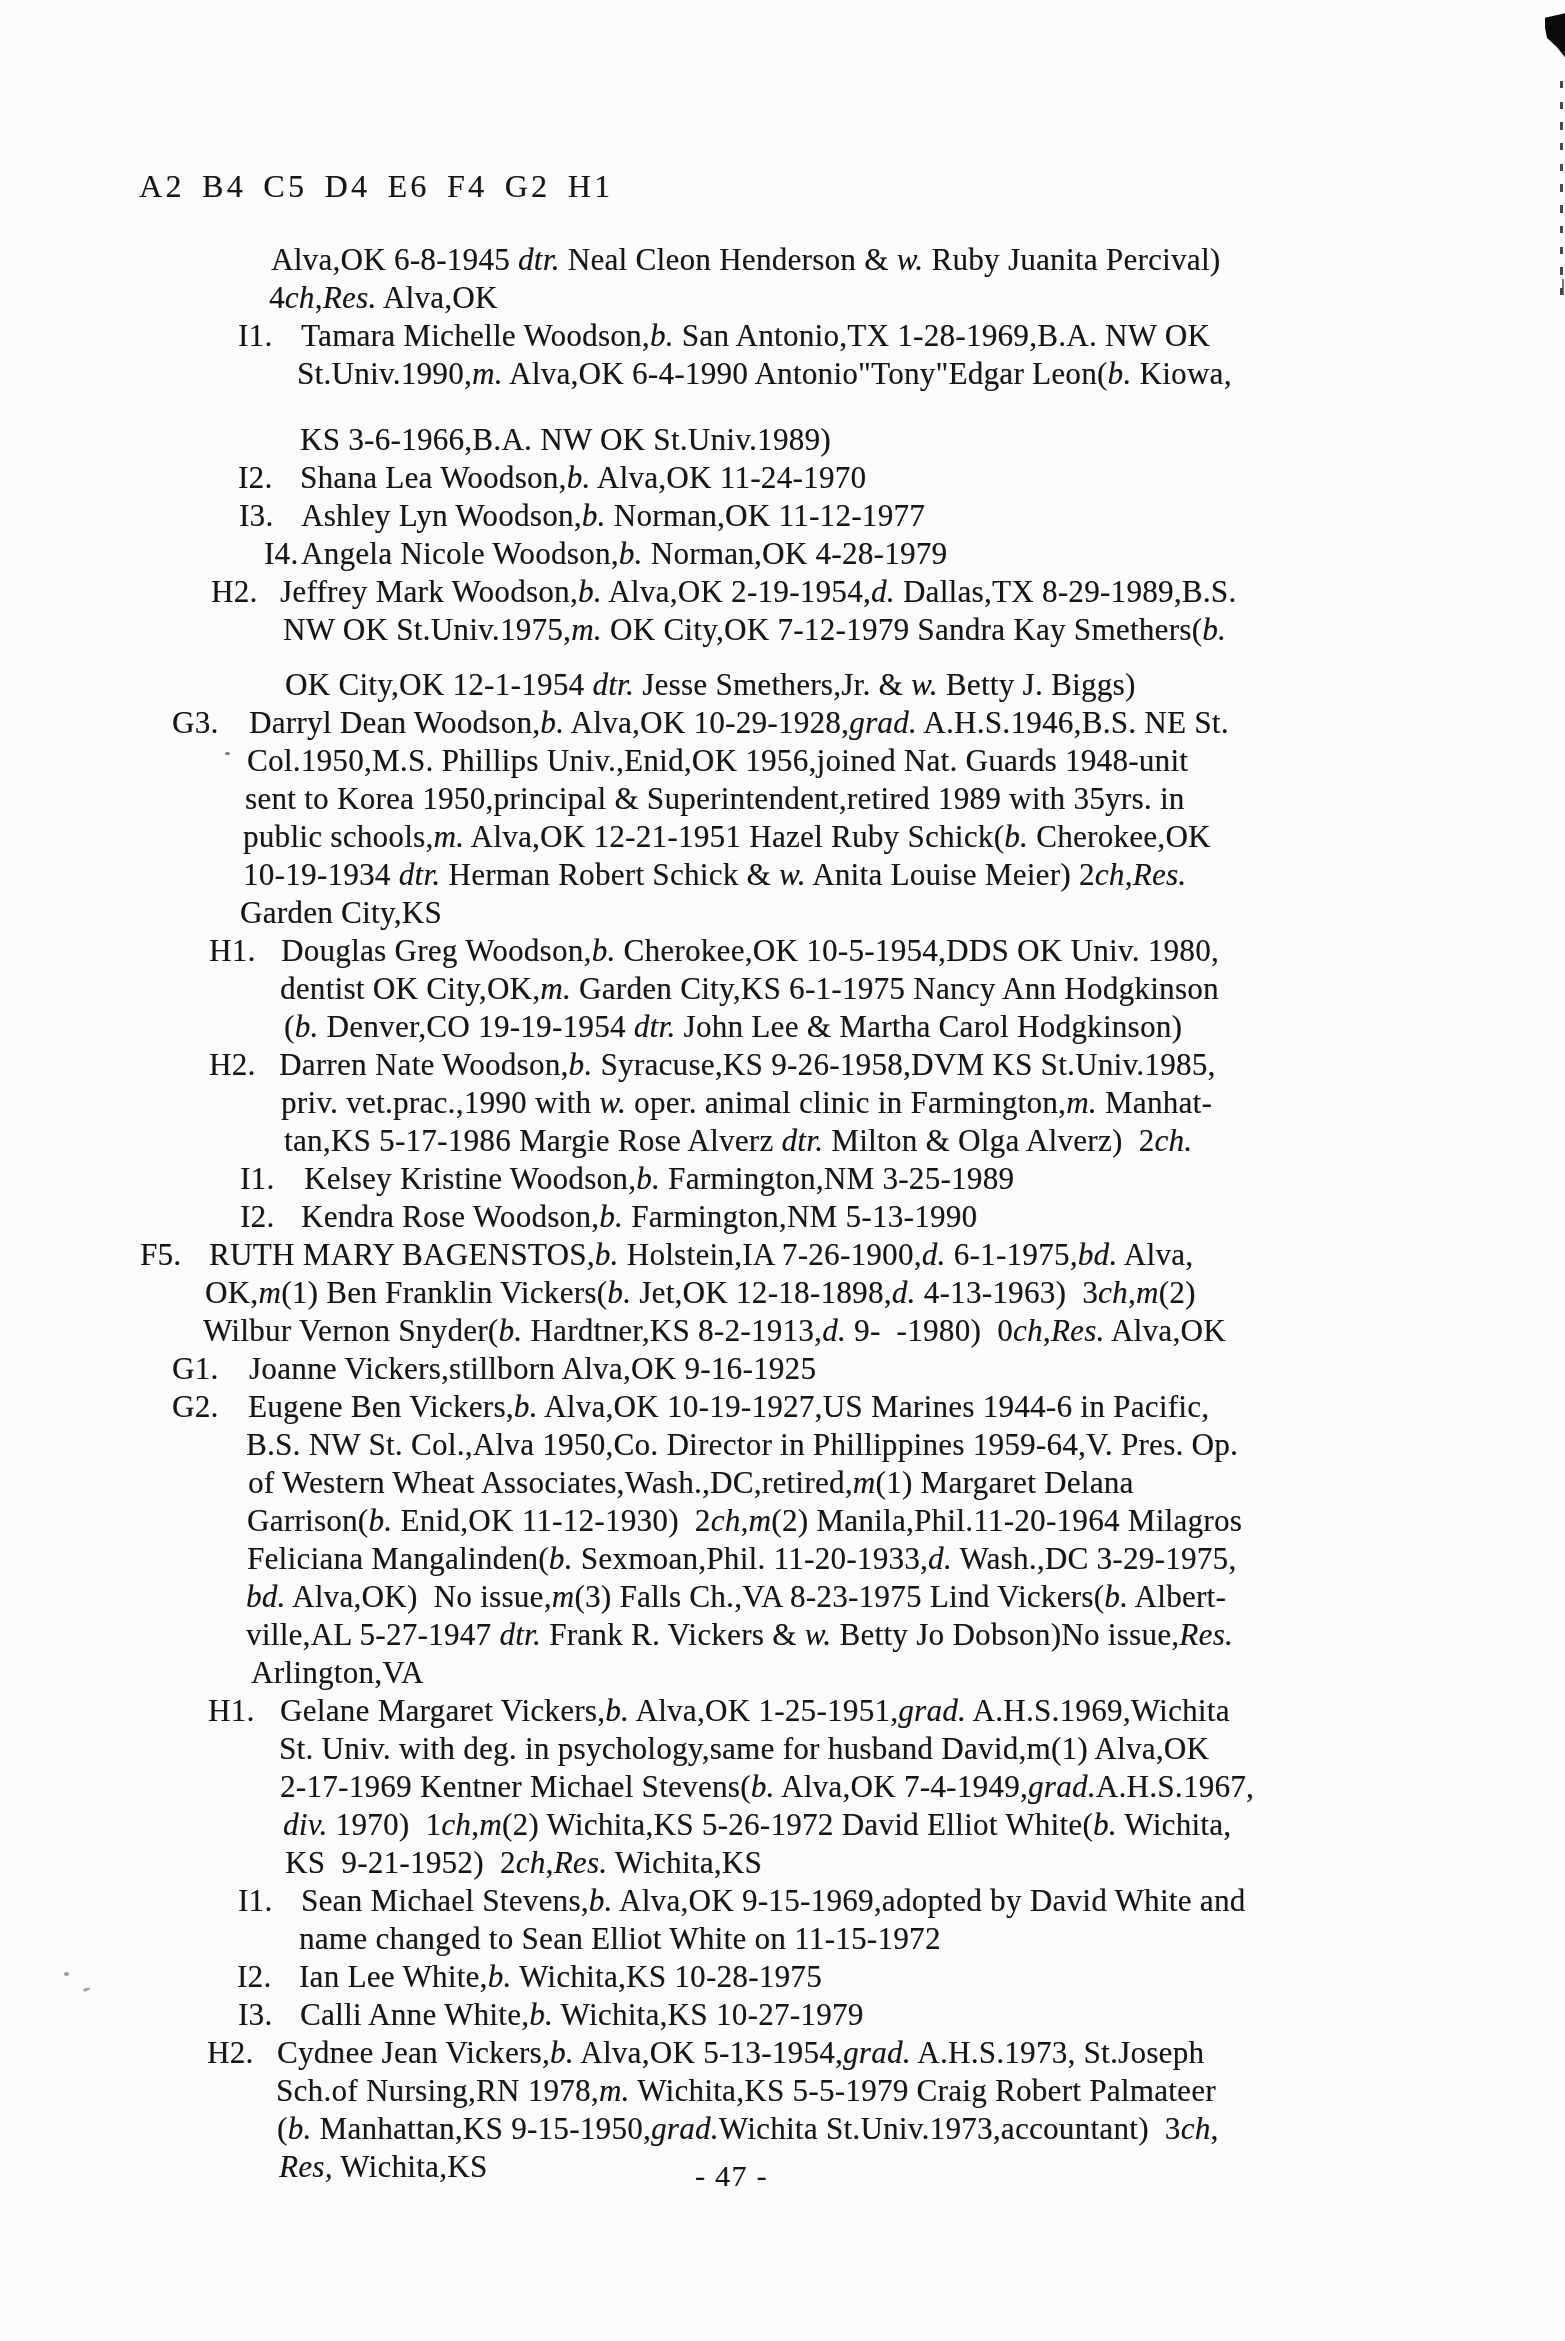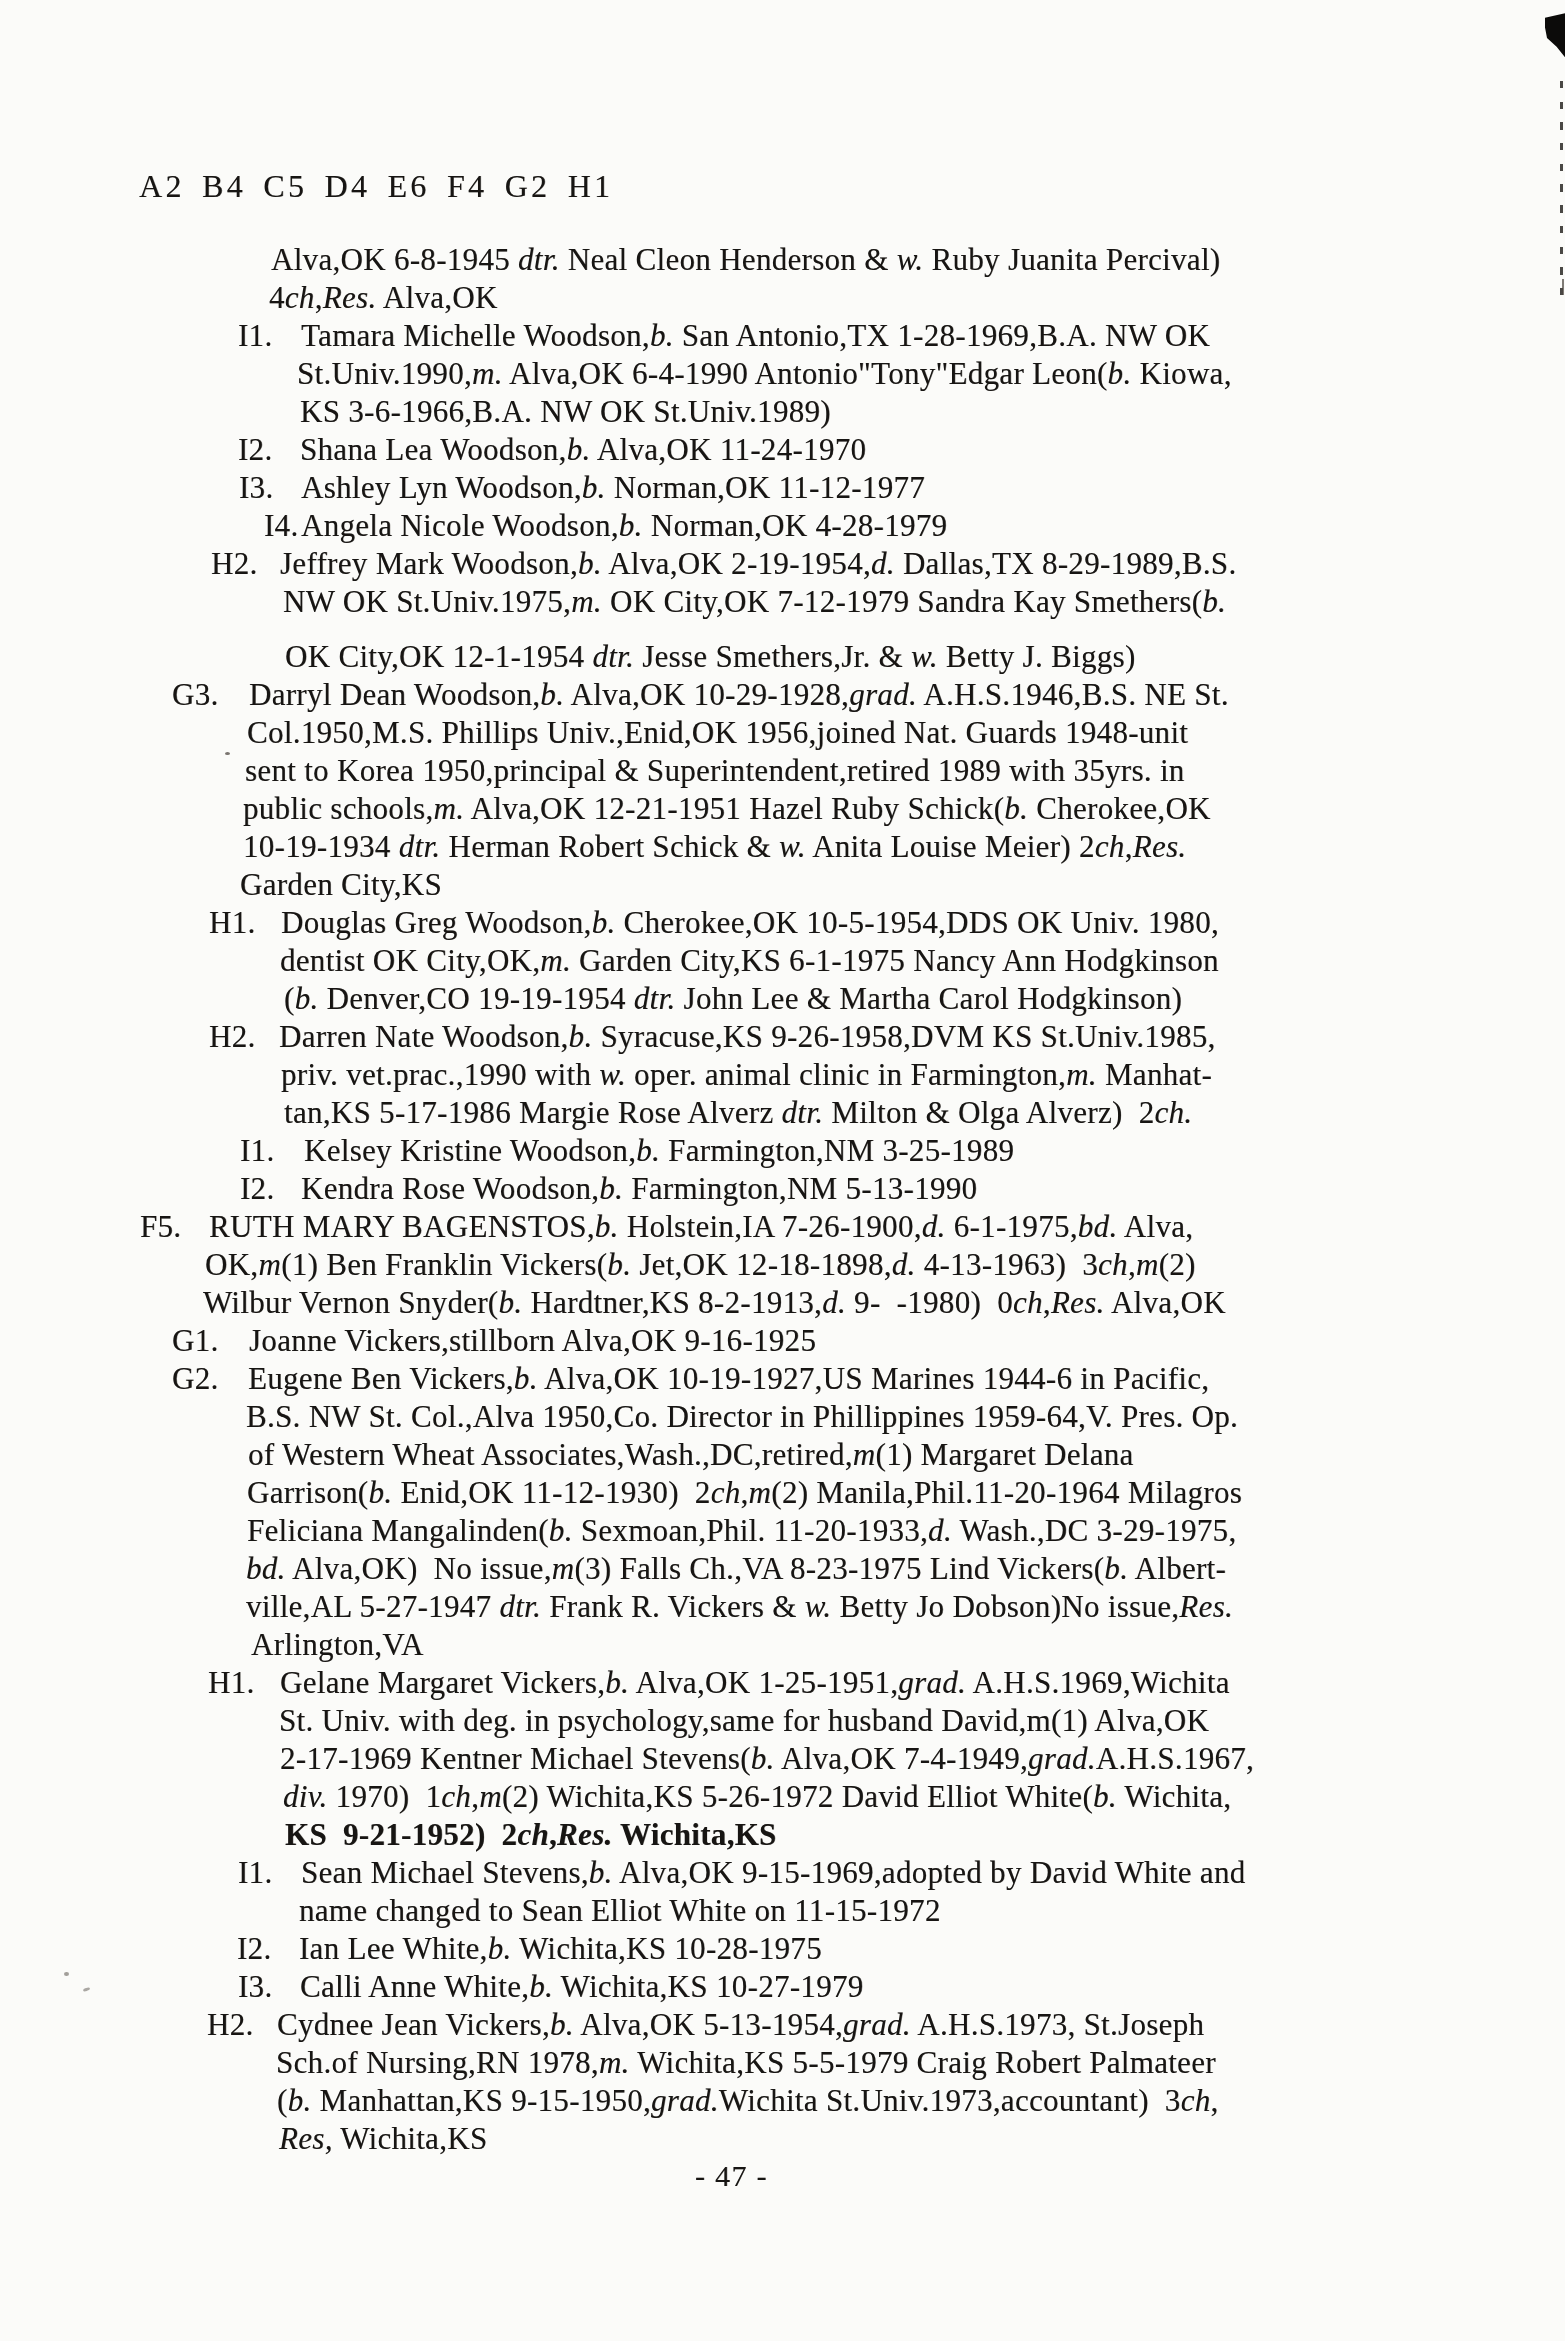--- a/index.html
+++ b/index.html
@@ -60,21 +60,21 @@
 <div class="speck speck-b"></div>
 <div class="speck speck-c"></div>
 
 <div class="page-header ink">A2 B4 C5 D4 E6 F4 G2 H1</div>
 
 <div id="lines">
     <div class="line ink" style="padding-left: 271px;"><span>Alva,OK 6-8-1945 <i>dtr.</i> Neal Cleon Henderson &amp; <i>w.</i> Ruby Juanita Percival)</span></div>
     <div class="line ink" style="padding-left: 269px;"><span>4<i>ch</i>,<i>Res.</i> Alva,OK</span></div>
     <div class="line ink" style="padding-left: 301px;"><span class="gen-label" style="left: 238px;">I1.</span><span>Tamara Michelle Woodson,<i>b.</i> San Antonio,TX 1-28-1969,B.A. NW OK</span></div>
     <div class="line ink" style="padding-left: 297px;"><span>St.Univ.1990,<i>m.</i> Alva,OK 6-4-1990 Antonio"Tony"Edgar Leon(<i>b.</i> Kiowa,</span></div>
-    <div class="line ink" style="padding-left: 300px;"><span>KS 3-6-1966,B.A. NW OK St.Univ.1989)</span></div>
+    <div class="line ink" style="padding-left: 300px; margin-top: 28px;"><span>KS 3-6-1966,B.A. NW OK St.Univ.1989)</span></div>
     <div class="line ink" style="padding-left: 300px;"><span class="gen-label" style="left: 238px;">I2.</span><span>Shana Lea Woodson,<i>b.</i> Alva,OK 11-24-1970</span></div>
     <div class="line ink" style="padding-left: 301px;"><span class="gen-label" style="left: 239px;">I3.</span><span>Ashley Lyn Woodson,<i>b.</i> Norman,OK 11-12-1977</span></div>
     <div class="line ink" style="padding-left: 301px;"><span class="gen-label" style="left: 239px; margin-left: 25px;">I4.</span><span>Angela Nicole Woodson,<i>b.</i> Norman,OK 4-28-1979</span></div>
     <div class="line ink" style="padding-left: 280px;"><span class="gen-label" style="left: 211px;">H2.</span><span>Jeffrey Mark Woodson,<i>b.</i> Alva,OK 2-19-1954,<i>d.</i> Dallas,TX 8-29-1989,B.S.</span></div>
     <div class="line ink" style="padding-left: 283px;"><span>NW OK St.Univ.1975,<i>m.</i> OK City,OK 7-12-1979 Sandra Kay Smethers(<i>b.</i></span></div>
     <div class="line ink" style="padding-left: 285px; margin-top: 17px;"><span>OK City,OK 12-1-1954 <i>dtr.</i> Jesse Smethers,Jr. &amp; <i>w.</i> Betty J. Biggs)</span></div>
     <div class="line ink" style="padding-left: 249px;"><span class="gen-label" style="left: 172px;">G3.</span><span>Darryl Dean Woodson,<i>b.</i> Alva,OK 10-29-1928,<i>grad.</i> A.H.S.1946,B.S. NE St.</span></div>
     <div class="line ink" style="padding-left: 247px;"><span>Col.1950,M.S. Phillips Univ.,Enid,OK 1956,joined Nat. Guards 1948-unit</span></div>
     <div class="line ink" style="padding-left: 245px;"><span>sent to Korea 1950,principal &amp; Superintendent,retired 1989 with 35yrs. in</span></div>
     <div class="line ink" style="padding-left: 243px;"><span>public schools,<i>m.</i> Alva,OK 12-21-1951 Hazel Ruby Schick(<i>b.</i> Cherokee,OK</span></div>
@@ -97,21 +97,21 @@
     <div class="line ink" style="padding-left: 248px;"><span>of Western Wheat Associates,Wash.,DC,retired,<i>m</i>(1) Margaret Delana</span></div>
     <div class="line ink" style="padding-left: 247px;"><span>Garrison(<i>b.</i> Enid,OK 11-12-1930)  2<i>ch</i>,<i>m</i>(2) Manila,Phil.11-20-1964 Milagros</span></div>
     <div class="line ink" style="padding-left: 247px;"><span>Feliciana Mangalinden(<i>b.</i> Sexmoan,Phil. 11-20-1933,<i>d.</i> Wash.,DC 3-29-1975,</span></div>
     <div class="line ink" style="padding-left: 246px;"><span><i>bd.</i> Alva,OK)  No issue,<i>m</i>(3) Falls Ch.,VA 8-23-1975 Lind Vickers(<i>b.</i> Albert-</span></div>
     <div class="line ink" style="padding-left: 246px;"><span>ville,AL 5-27-1947 <i>dtr.</i> Frank R. Vickers &amp; <i>w.</i> Betty Jo Dobson)No issue,<i>Res.</i></span></div>
     <div class="line ink" style="padding-left: 251px;"><span>Arlington,VA</span></div>
     <div class="line ink" style="padding-left: 280px;"><span class="gen-label" style="left: 208px;">H1.</span><span>Gelane Margaret Vickers,<i>b.</i> Alva,OK 1-25-1951,<i>grad.</i> A.H.S.1969,Wichita</span></div>
     <div class="line ink" style="padding-left: 279px;"><span>St. Univ. with deg. in psychology,same for husband David,m(1) Alva,OK</span></div>
     <div class="line ink" style="padding-left: 280px;"><span>2-17-1969 Kentner Michael Stevens(<i>b.</i> Alva,OK 7-4-1949,<i>grad.</i>A.H.S.1967,</span></div>
     <div class="line ink" style="padding-left: 283px;"><span><i>div.</i> 1970)  1<i>ch</i>,<i>m</i>(2) Wichita,KS 5-26-1972 David Elliot White(<i>b.</i> Wichita,</span></div>
-    <div class="line ink" style="padding-left: 285px; font-weight: bold;"><span>KS  9-21-1952)  2<i>ch</i>,<i>Res.</i> Wichita,KS</span></div>
+    <div class="line ink" style="padding-left: 285px;"><span>KS  9-21-1952)  2<i>ch</i>,<i>Res.</i> Wichita,KS</span></div>
     <div class="line ink" style="padding-left: 301px;"><span class="gen-label" style="left: 238px;">I1.</span><span>Sean Michael Stevens,<i>b.</i> Alva,OK 9-15-1969,adopted by David White and</span></div>
     <div class="line ink" style="padding-left: 299px;"><span>name changed to Sean Elliot White on 11-15-1972</span></div>
     <div class="line ink" style="padding-left: 299px;"><span class="gen-label" style="left: 237px;">I2.</span><span>Ian Lee White,<i>b.</i> Wichita,KS 10-28-1975</span></div>
     <div class="line ink" style="padding-left: 300px;"><span class="gen-label" style="left: 238px;">I3.</span><span>Calli Anne White,<i>b.</i> Wichita,KS 10-27-1979</span></div>
     <div class="line ink" style="padding-left: 277px;"><span class="gen-label" style="left: 207px;">H2.</span><span>Cydnee Jean Vickers,<i>b.</i> Alva,OK 5-13-1954,<i>grad.</i> A.H.S.1973, St.Joseph</span></div>
     <div class="line ink" style="padding-left: 276px;"><span>Sch.of Nursing,RN 1978,<i>m.</i> Wichita,KS 5-5-1979 Craig Robert Palmateer</span></div>
     <div class="line ink" style="padding-left: 277px;"><span>(<i>b.</i> Manhattan,KS 9-15-1950,<i>grad.</i>Wichita St.Univ.1973,accountant)  3<i>ch</i>,</span></div>
     <div class="line ink" style="padding-left: 279px;"><span><i>Res,</i> Wichita,KS</span></div>
   </div>
 

